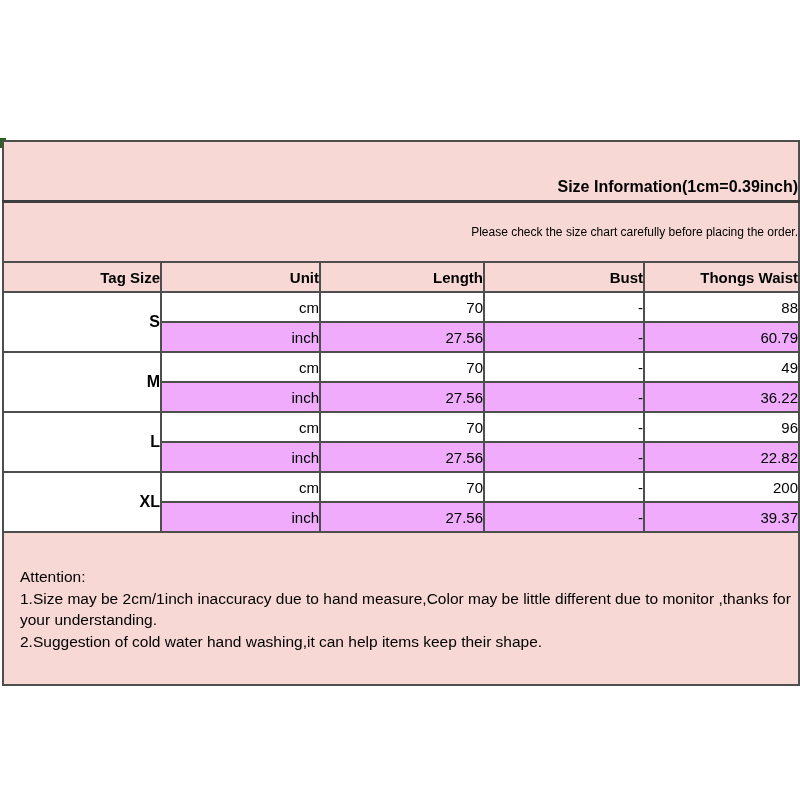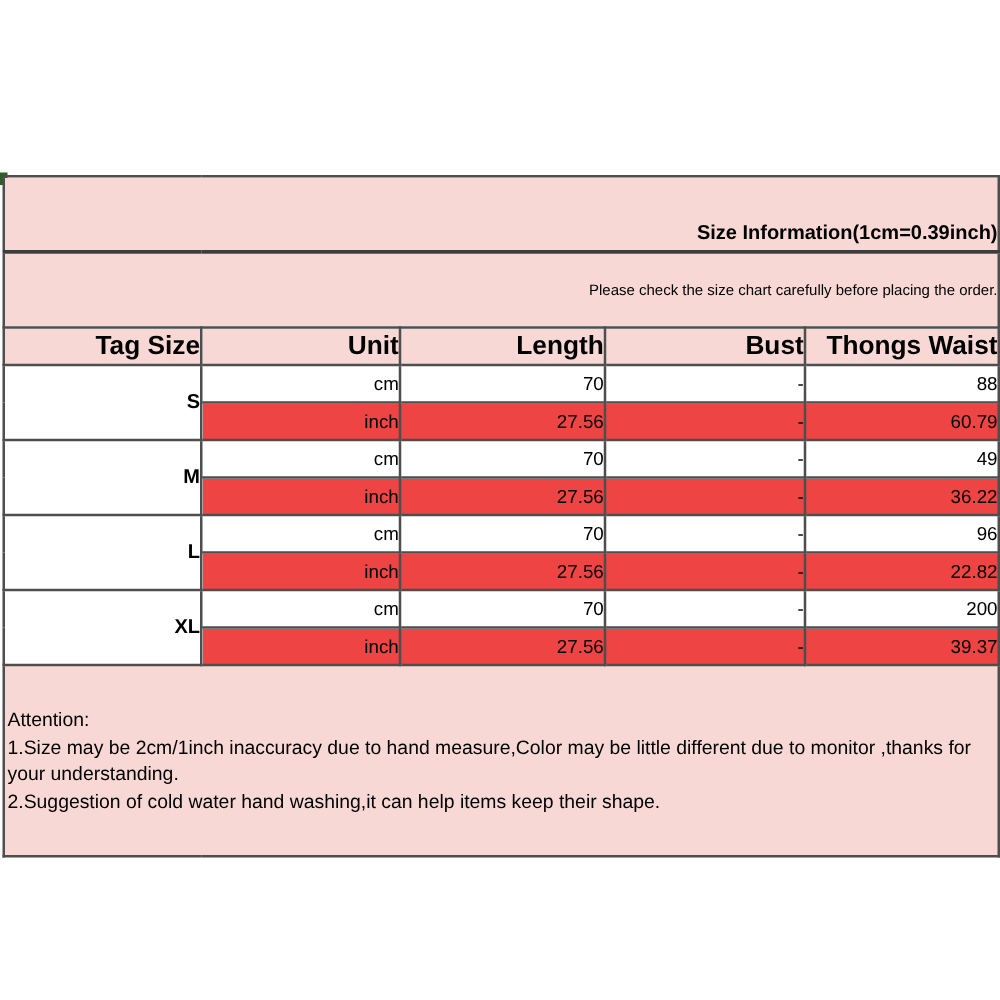--- a/index.html
+++ b/index.html
@@ -55,35 +55,35 @@
   }
   tr.subtitle-row td {
     height: 58px;
     background: #f8d8d4;
     font-size: 12px;
   }
   tr.header-row th {
     height: 28px;
     background: #f8d8d4;
     font-weight: bold;
-    font-size: 21px;
+    font-size: 15px;
   }
   tr.data-row td { height: 28px; background: #ffffff; }
-  tr.data-row.inch td { background: #ef4444; }
+  tr.data-row.inch td { background: #f0abfc; }
   td.tag-cell {
     background: #ffffff !important;
     font-weight: bold;
     font-size: 16px;
   }
   tr.attention-row td {
     height: 118px;
     background: #f8d8d4;
     text-align: left;
     vertical-align: top;
-    padding: 33px 6px 0 2px;
+    padding: 33px 6px 0 16px;
     font-size: 15.5px;
     line-height: 21.5px;
   }
 </style>
 </head>
 <body>
 
 <div class="page">
   <div class="corner-artifact"></div>
   <div class="chart-wrap">

